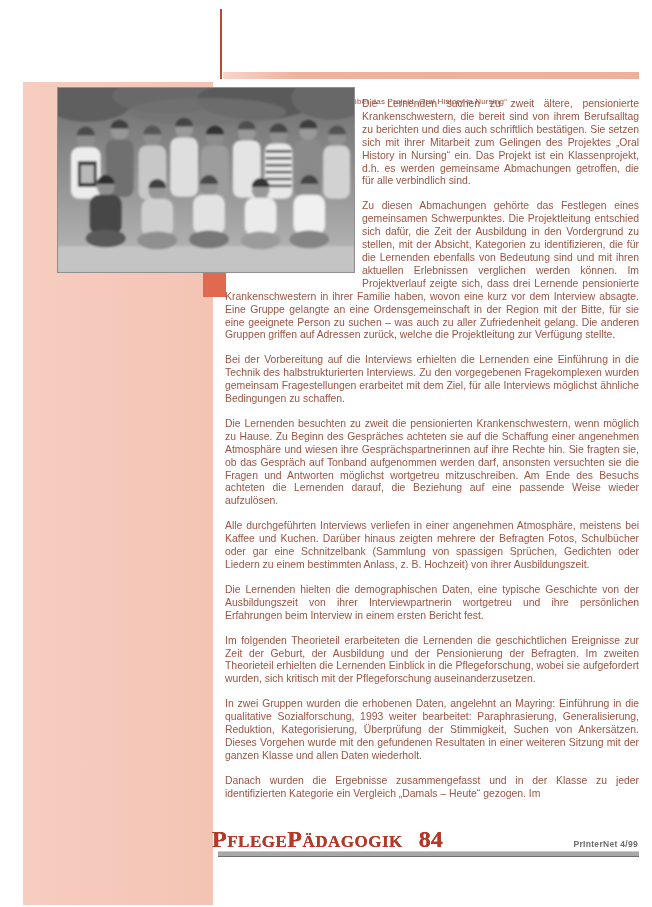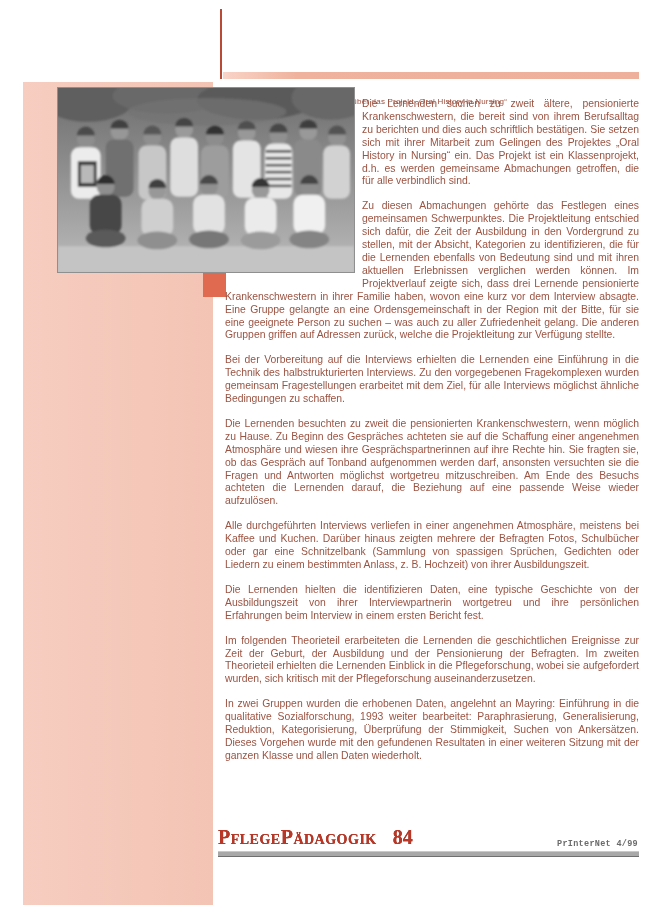--- a/index.html
+++ b/index.html
@@ -32,33 +32,33 @@
   .photo svg{display:block;width:100%;height:100%;}
   
   .content{
     position:absolute;left:225px;top:86px;width:414px;
     color:#9b5342;font-size:10.4px;line-height:12.9px;text-align:justify;
   }
   .photo-push{float:left;width:137px;height:193px;}
   .content p{margin:12px 0 5px 0;}
   
   .footer-section{
-    position:absolute;left:218px;top:826px;
+    position:absolute;left:212px;top:826px;
     font-family:"Liberation Serif", serif;font-weight:bold;
-    font-variant:small-caps;font-size:20px;letter-spacing:.5px;color:#b93726;
+    font-variant:small-caps;font-size:24px;letter-spacing:.5px;color:#b93726;
     text-shadow:0 0 0.5px #8c2418;
   }
   .footer-page{margin-left:16px;letter-spacing:0;}
   .footer-rule{
     position:absolute;left:218px;top:851px;width:421px;height:4px;
     background:#a8a8a8;border-top:1px solid #c9c9c9;border-bottom:1px solid #6f6f6f;
   }
   .footer-issue{
     position:absolute;left:500px;top:839px;width:138px;text-align:right;
-    font-family:Liberation Mono, monospace;font-size:8.5px;font-weight:bold;
+    font-family:Liberation Sans, sans-serif;font-size:8.5px;font-weight:bold;
     letter-spacing:.3px;color:#6b6b6b;
   }
 </style>
 </head>
 <body>
 
 <div class="red-topline"></div>
 <div class="header-title">U. Baumgärtner-Trumler: Bericht über das Projekt „Oral History in Nursing“</div>
 <div class="header-bar"></div>
 <div class="pink-rect"></div>
@@ -156,22 +156,23 @@
   </svg>
 </div>
 
 <div class="content">
   <div class="photo-push"></div>
   <p>Die Lernenden suchen zu zweit ältere, pensionierte Krankenschwestern, die bereit sind von ihrem Berufsalltag zu berichten und dies auch schriftlich bestätigen. Sie setzen sich mit ihrer Mitarbeit zum Gelingen des Projektes „Oral History in Nursing“ ein. Das Projekt ist ein Klassenprojekt, d.h. es werden gemeinsame Abmachungen getroffen, die für alle verbindlich sind.</p>
   <p>Zu diesen Abmachungen gehörte das Festlegen eines gemeinsamen Schwerpunktes. Die Projektleitung entschied sich dafür, die Zeit der Ausbildung in den Vordergrund zu stellen, mit der Absicht, Kategorien zu identifizieren, die für die Lernenden ebenfalls von Bedeutung sind und mit ihren aktuellen Erlebnissen verglichen werden können. Im Projektverlauf zeigte sich, dass drei Lernende pensionierte Krankenschwestern in ihrer Familie haben, wovon eine kurz vor dem Interview absagte. Eine Gruppe gelangte an eine Ordensgemeinschaft in der Region mit der Bitte, für sie eine geeignete Person zu suchen – was auch zu aller Zufriedenheit gelang. Die anderen Gruppen griffen auf Adressen zurück, welche die Projektleitung zur Verfügung stellte.</p>
   <p>Bei der Vorbereitung auf die Interviews erhielten die Lernenden eine Einführung in die Technik des halbstrukturierten Interviews. Zu den vorgegebenen Fragekomplexen wurden gemeinsam Fragestellungen erarbeitet mit dem Ziel, für alle Interviews möglichst ähnliche Bedingungen zu schaffen.</p>
   <p>Die Lernenden besuchten zu zweit die pensionierten Krankenschwestern, wenn möglich zu Hause. Zu Beginn des Gespräches achteten sie auf die Schaffung einer angenehmen Atmosphäre und wiesen ihre Gesprächspartnerinnen auf ihre Rechte hin. Sie fragten sie, ob das Gespräch auf Tonband aufgenommen werden darf, ansonsten versuchten sie die Fragen und Antworten möglichst wortgetreu mitzuschreiben. Am Ende des Besuchs achteten die Lernenden darauf, die Beziehung auf eine passende Weise wieder aufzulösen.</p>
   <p>Alle durchgeführten Interviews verliefen in einer angenehmen Atmosphäre, meistens bei Kaffee und Kuchen. Darüber hinaus zeigten mehrere der Befragten Fotos, Schulbücher oder gar eine Schnitzelbank (Sammlung von spassigen Sprüchen, Gedichten oder Liedern zu einem bestimmten Anlass, z. B. Hochzeit) von ihrer Ausbildungszeit.</p>
-  <p>Die Lernenden hielten die identifizieren Daten, eine typische Geschichte von der Ausbildungszeit von ihrer Interviewpartnerin wortgetreu und ihre persönlichen Erfahrungen beim Interview in einem ersten Bericht fest.</p>
+  <p>Die Lernenden hielten die demographischen Daten, eine typische Geschichte von der Ausbildungszeit von ihrer Interviewpartnerin wortgetreu und ihre persönlichen Erfahrungen beim Interview in einem ersten Bericht fest.</p>
   <p>Im folgenden Theorieteil erarbeiteten die Lernenden die geschichtlichen Ereignisse zur Zeit der Geburt, der Ausbildung und der Pensionierung der Befragten. Im zweiten Theorieteil erhielten die Lernenden Einblick in die Pflegeforschung, wobei sie aufgefordert wurden, sich kritisch mit der Pflegeforschung auseinanderzusetzen.</p>
   <p>In zwei Gruppen wurden die erhobenen Daten, angelehnt an Mayring: Einführung in die qualitative Sozialforschung, 1993 weiter bearbeitet: Paraphrasierung, Generalisierung, Reduktion, Kategorisierung, Überprüfung der Stimmigkeit, Suchen von Ankersätzen. Dieses Vorgehen wurde mit den gefundenen Resultaten in einer weiteren Sitzung mit der ganzen Klasse und allen Daten wiederholt.</p>
+  <p>Danach wurden die Ergebnisse zusammengefasst und in der Klasse zu jeder identifizierten Kategorie ein Vergleich „Damals – Heute“ gezogen. Im</p>
 </div>
 
 <div class="footer-section">
   <span>PflegePädagogik</span><span class="footer-page">84</span>
 </div>
 <div class="footer-rule"></div>
 <div class="footer-issue">PrInterNet 4/99</div>
 
 </body></html>

